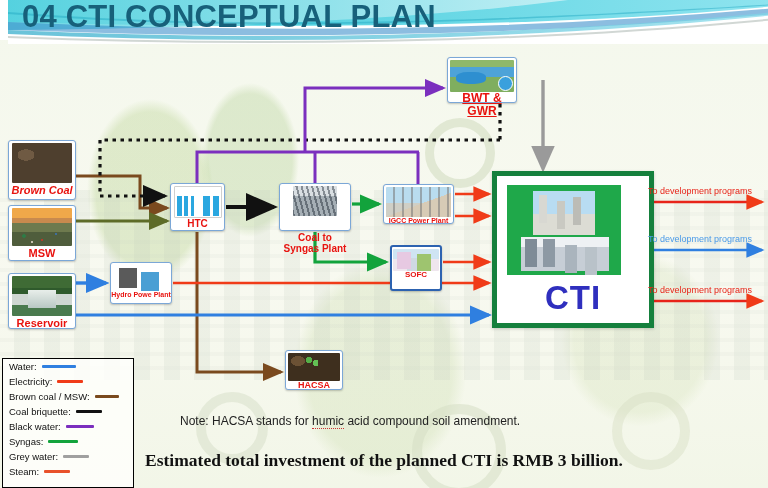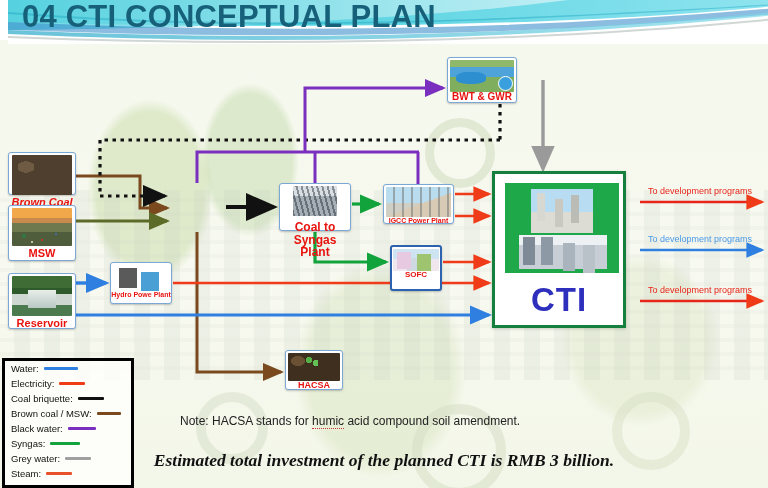--- a/index.html
+++ b/index.html
@@ -37,42 +37,42 @@
   
   #flow{position:absolute;left:0;top:0;width:768px;height:488px;}
 
   
   .node{position:absolute;box-sizing:border-box;background:#ffffff;border:1px solid #7ba7d7;
         border-radius:3px;box-shadow:0 1px 2px rgba(0,0,0,.22);text-align:center;}
   .node .thumb{margin:2px auto 0;border-radius:1px;overflow:hidden;position:relative;}
   .node .cap{display:block;font-weight:bold;color:#e8130f;line-height:1.05;}
 
   .src .cap{font-size:11px;padding:2px 0 3px;}
-  .n-browncoal{left:8px;top:152px;width:68px;height:43px;font-style:italic;}
+  .n-browncoal{left:8px;top:140px;width:68px;height:60px;font-style:italic;}
   .n-msw{left:8px;top:205px;width:68px;height:56px;}
   .n-reservoir{left:8px;top:273px;width:68px;height:56px;}
 
   .n-htc{left:170px;top:183px;width:55px;height:48px;}
   .n-htc .cap{font-size:10px;color:#e8130f;padding-top:1px;}
   .n-syngas{left:279px;top:183px;width:72px;height:48px;}
-  .n-syngas .cap{font-size:12px;padding-top:5px;}
+  .n-syngas .cap{font-size:10px;padding-top:17px;}
   .n-igcc{left:383px;top:184px;width:71px;height:40px;}
   .n-igcc .cap{font-size:7px;padding-top:0;}
   .n-sofc{left:390px;top:245px;width:52px;height:46px;border-color:#2c62b0;border-width:2px;}
   .n-sofc .cap{font-size:8px;}
   .n-bwt{left:447px;top:57px;width:70px;height:46px;}
-  .n-bwt .cap{font-size:10px;padding-top:0;}
+  .n-bwt .cap{font-size:12px;padding-top:0;text-decoration:underline;}
   .n-hydro{left:110px;top:262px;width:62px;height:42px;}
   .n-hydro .cap{font-size:7px;padding-top:0;}
   .n-hacsa{left:285px;top:350px;width:58px;height:40px;}
   .n-hacsa .cap{font-size:9px;padding-top:0;}
 
   
-  .n-cti{position:absolute;left:492px;top:171px;width:134px;height:157px;box-sizing:border-box;
-     background:#fff;border:3px solid #15803d;box-shadow:0 1px 3px rgba(0,0,0,.18);}
+  .n-cti{position:absolute;left:492px;top:171px;width:162px;height:157px;box-sizing:border-box;
+     background:#fff;border:5px solid #15803d;box-shadow:0 1px 3px rgba(0,0,0,.18);}
   .cti-green{position:absolute;left:10px;top:9px;width:114px;height:90px;background:#1fa84a;}
   .cti-label{position:absolute;left:0;right:0;bottom:6px;text-align:center;font-size:33px;
      font-weight:bold;color:#2f2fbe;font-family:"Liberation Sans",sans-serif;letter-spacing:1px;}
 
   
   .t-coal{width:60px;height:40px;background:
       radial-gradient(ellipse 12px 8px at 14px 12px,#6f5a43 0 70%,#4e3f2e 71% 100%),
       radial-gradient(ellipse 11px 7px at 40px 10px,#7d6749 0 70%,#54442f 71% 100%),
       radial-gradient(ellipse 13px 9px at 26px 26px,#8a7354 0 70%,#5c4b35 71% 100%),
       radial-gradient(ellipse 10px 7px at 50px 28px,#6b573f 0 70%,#473a2a 71% 100%),
@@ -128,36 +128,36 @@
       box-shadow:18px 6px 0 0 #c9c9c2, 34px 2px 0 0 #bcbcb6;}
   .cti-thumb2{position:absolute;left:14px;top:52px;width:88px;height:34px;background:
       linear-gradient(180deg,#eef1f4 0 30%,#c7ced6 30% 100%);}
   .cti-thumb2::after{content:"";position:absolute;left:4px;top:2px;width:12px;height:28px;
       background:#7e8b97;box-shadow:18px 0 0 0 #8d99a4, 40px 6px 0 0 #aab4bd, 60px 8px 0 0 #b9c2c9;}
   .bwt-badge{position:absolute;right:1px;bottom:1px;width:13px;height:13px;border-radius:50%;
       background:#3aa0dd;border:1px solid #fff;}
 
   
   .legend{position:absolute;left:2px;top:358px;width:132px;height:130px;box-sizing:border-box;
-     background:rgba(255,255,252,.80);border:3px solid #000000;}
+     background:rgba(255,255,252,.80);border:1px solid #000000;}
   .lg-row{display:flex;align-items:center;height:15px;padding-left:6px;}
   .lg-lbl{font-size:9.5px;color:#111;white-space:nowrap;}
   .lg-swatch{height:3px;margin-left:5px;border-radius:1px;}
 
   
   .outlbl{position:absolute;font-size:9px;white-space:nowrap;}
   .o1{left:648px;top:186px;color:#e8251a;}
   .o2{left:648px;top:234px;color:#4a9ae8;}
   .o3{left:648px;top:285px;color:#e8251a;}
 
   
   .note{position:absolute;left:140px;top:414px;font-size:12px;color:#222;padding-left:40px;}
   .note u{text-decoration:none;border-bottom:1px dotted #c33;}
   .caption{position:absolute;left:0;right:0;top:450px;text-align:center;font-size:17.5px;
-     font-weight:bold;color:#111;font-family:"Liberation Serif",serif;font-style:italic;}
+     font-weight:bold;color:#111;font-family:"Liberation Serif",serif;}
 </style>
 </head>
 <body>
 
 <div id="slide">
 
   <div class="bg-base"></div>
   <div class="bg-leaf"></div>
   <div class="bg-city"></div>
   <div class="bg-circle bg-c1"></div>
@@ -267,20 +267,24 @@
   <div class="node src n-msw">
     <div class="thumb t-msw"></div>
     <span class="cap">MSW</span>
   </div>
 
   <div class="node src n-reservoir">
     <div class="thumb t-res"></div>
     <span class="cap">Reservoir</span>
   </div>
 
+  <div class="node n-htc">
+    <div class="thumb t-htc"></div>
+    <span class="cap">HTC</span>
+  </div>
 
   <div class="node n-syngas">
     <div class="thumb t-syn"></div>
     <span class="cap">Coal to Syngas Plant</span>
   </div>
 
   <div class="node n-igcc">
     <div class="thumb t-igcc"></div>
     <span class="cap">IGCC Power Plant</span>
   </div>
@@ -322,28 +326,28 @@
   <div class="legend">
     <div class="lg-row">
       <span class="lg-lbl">Water:</span>
       <span class="lg-swatch" style="width:34px;background:#2f7fe0;"></span>
     </div>
     <div class="lg-row">
       <span class="lg-lbl">Electricity:</span>
       <span class="lg-swatch" style="width:26px;background:#f03b18;"></span>
     </div>
     <div class="lg-row">
+      <span class="lg-lbl">Brown coal / MSW:</span>
+      <span class="lg-swatch" style="width:24px;background:#7a4a1e;"></span>
+    </div>
+    <div class="lg-row">
       <span class="lg-lbl">Coal briquette:</span>
       <span class="lg-swatch" style="width:26px;background:#111;"></span>
     </div>
     <div class="lg-row">
-      <span class="lg-lbl">Brown coal / MSW:</span>
-      <span class="lg-swatch" style="width:24px;background:#7a4a1e;"></span>
-    </div>
-    <div class="lg-row">
       <span class="lg-lbl">Black water:</span>
       <span class="lg-swatch" style="width:28px;background:#7b2fbe;"></span>
     </div>
     <div class="lg-row">
       <span class="lg-lbl">Syngas:</span>
       <span class="lg-swatch" style="width:30px;background:#12a33c;"></span>
     </div>
     <div class="lg-row">
       <span class="lg-lbl">Grey water:</span>
       <span class="lg-swatch" style="width:26px;background:#a0a0a0;"></span>

